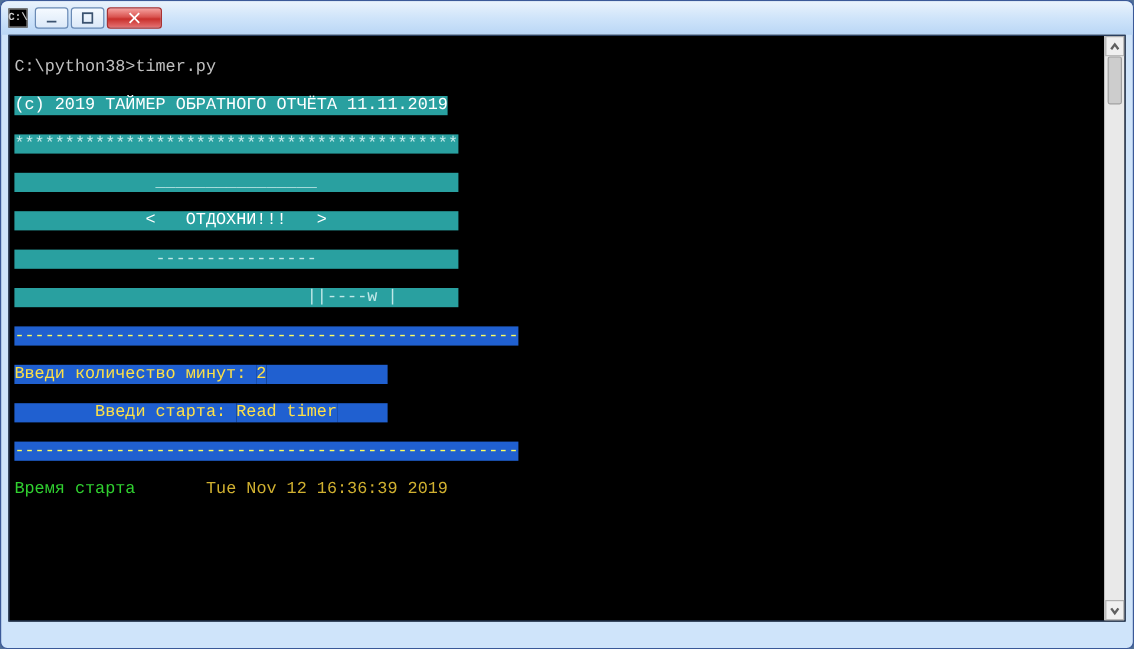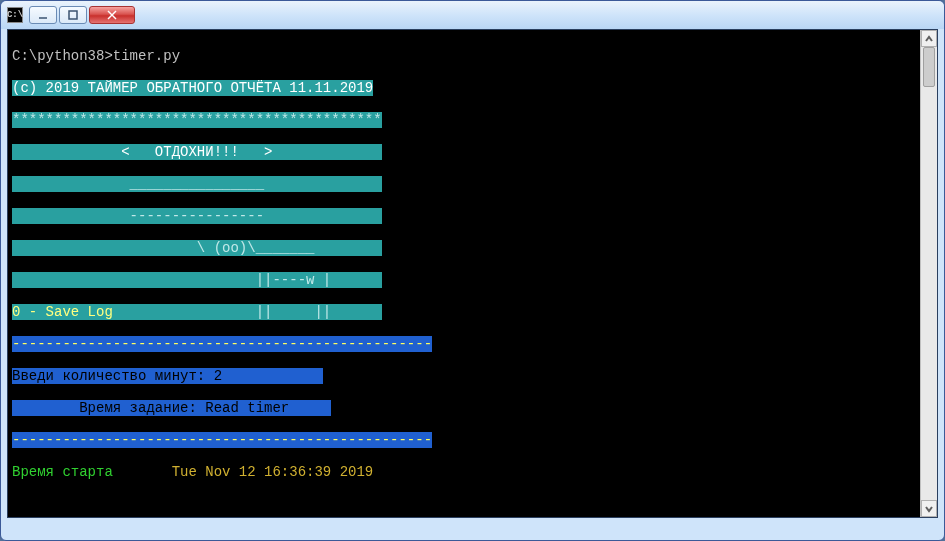--- a/index.html
+++ b/index.html
@@ -111,21 +111,21 @@
     font-size: 14px;
     line-height: 16px;
     color: #c0c0c0;
     white-space: pre;
     padding: 2px 0 0 4px;
   }
   .row { height: 16px; display: block; white-space: pre; }
   .teal-bg { background: #29a0a0; color: #c0e8e8; display: inline-block; }
   .teal-bg.white { color: #ffffff; text-align: center; }
   .teal-bg.yellow { color: #ffff80; }
-  .blue-bg { background: #2060d0; color: #000000; display: inline-block; }
+  .blue-bg { background: #2060d0; color: #fde047; display: inline-block; }
   .blue-bg.yellow { color: #ffff60; }
 </style>
 </head>
 <body>
 
 <div class="window">
   <div class="titlebar">
     <div class="app-icon">C:\</div>
     <div class="win-buttons">
       <div class="win-btn">
@@ -145,29 +145,27 @@
           </svg>
       </div>
     </div>
   </div>
 
   <div class="client">
     <div class="term">
 <span class="row">C:\python38&gt;timer.py</span>
 <span class="row"><span class="teal-bg white">(c) 2019 ТАЙМЕР ОБРАТНОГО ОТЧЁТА 11.11.2019</span></span>
 <span class="row"><span class="teal-bg">********************************************</span></span>
+<span class="row"><span class="teal-bg">              ________________              </span></span>
 <span class="row"><span class="teal-bg white">             &lt;   ОТДОХНИ!!!   &gt;             </span></span>
-<span class="row"><span class="teal-bg">              ________________              </span></span>
 <span class="row"><span class="teal-bg">              ----------------              </span></span>
-<span class="row"><span class="teal-bg">                      \ (oo)\_______        </span></span>
 <span class="row"><span class="teal-bg">                             ||----w |      </span></span>
-<span class="row"><span class="teal-bg yellow">0 - Save Log</span><span class="teal-bg">    </span><span class="teal-bg">             ||     ||      </span></span>
 <span class="row"><span class="blue-bg yellow">--------------------------------------------------</span></span>
 <span class="row"><span class="blue-bg">Введи количество минут: </span><span class="blue-bg">2</span><span class="blue-bg">            </span></span>
-<span class="row"><span class="blue-bg">        Время задание: </span><span class="blue-bg">Read timer</span><span class="blue-bg">     </span></span>
+<span class="row"><span class="blue-bg">        Введи старта: </span><span class="blue-bg">Read timer</span><span class="blue-bg">     </span></span>
 <span class="row"><span class="blue-bg yellow">--------------------------------------------------</span></span>
 <span class="row"><span style="color:#30d030">Время старта</span><span>       </span><span style="color:#d0b030">Tue Nov 12 16:36:39 2019</span></span>
 
 
 
 
 
     </div>
 
     <div class="scrollbar">

